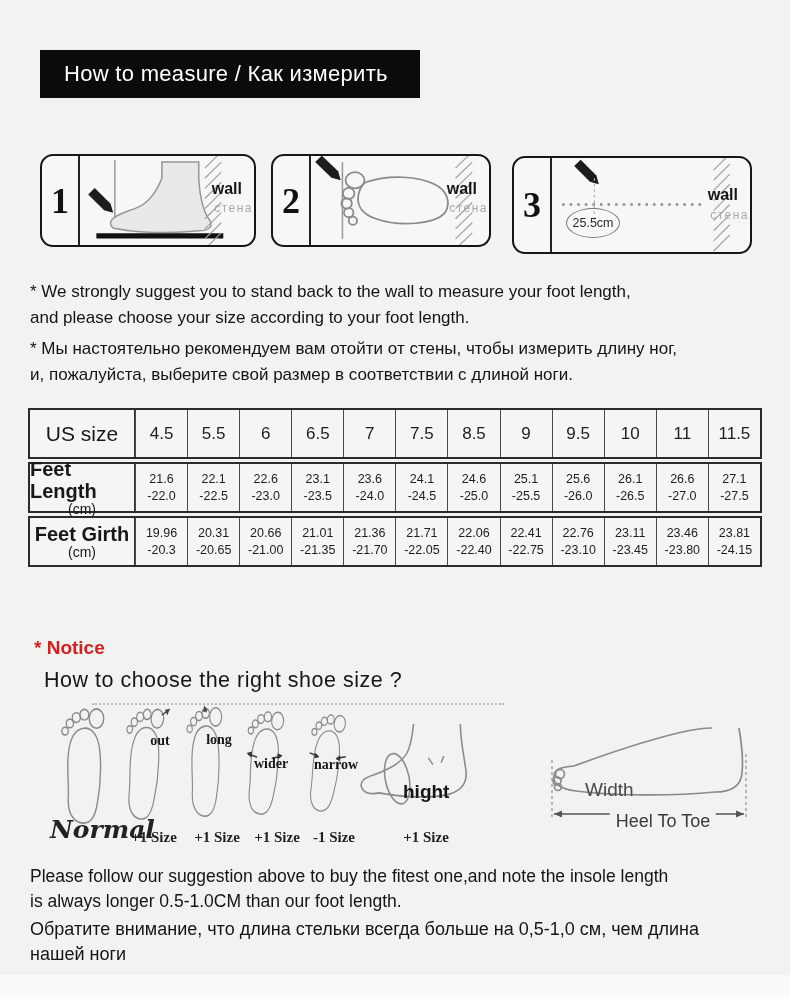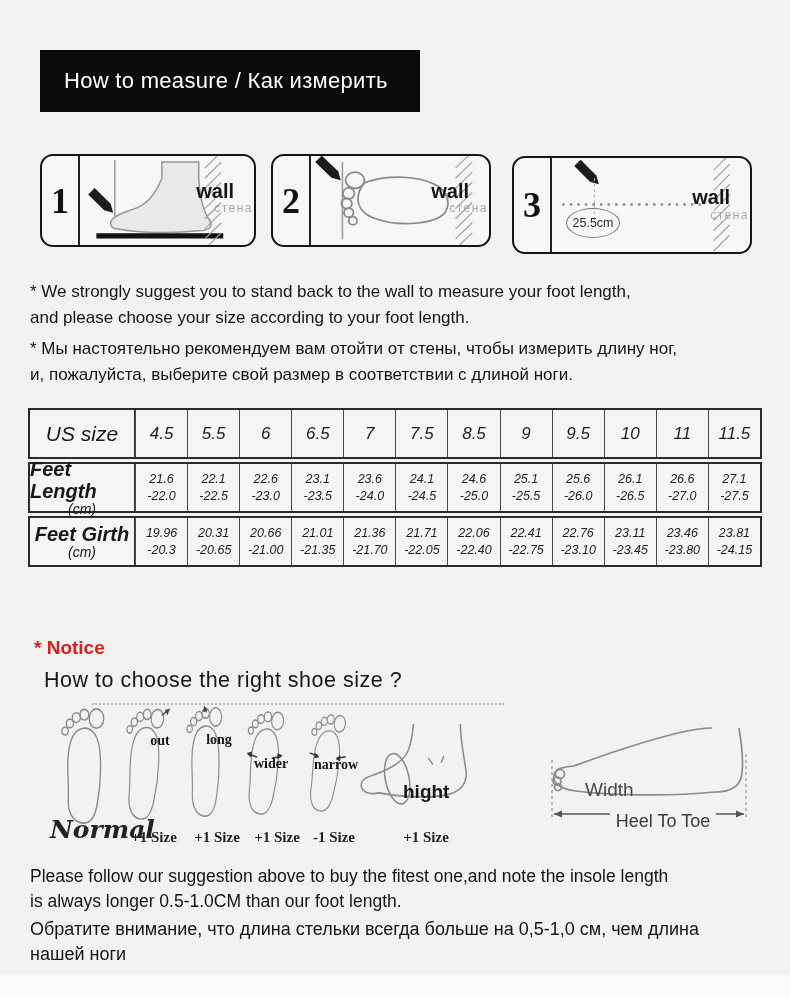--- a/index.html
+++ b/index.html
@@ -2,48 +2,48 @@
 <html><head>
 <meta charset="utf-8">
 <style>
   html,body{margin:0;padding:0;background:#e9e9e8;}
   .page{position:relative;width:790px;height:997px;background:#f2f2f1;overflow:hidden;
         font-family:"Liberation Sans", sans-serif;color:#1c1c1c;margin:0 auto;}
   .abs{position:absolute;}
   .pre{white-space:pre-line;}
 
   
-  .hdr{left:40px;top:50px;width:380px;height:62px;background:#0b0b0b;color:#fff;
+  .hdr{left:40px;top:50px;width:380px;height:48px;background:#0b0b0b;color:#fff;
        display:flex;align-items:center;padding-left:24px;box-sizing:border-box;
        font-size:22px;letter-spacing:.3px;}
   .intro{left:30px;top:105px;font-size:17px;color:#141414;}
 
   
   .panel{position:absolute;border:2.5px solid #161616;border-radius:13px;background:#f7f7f6;
          display:flex;box-sizing:border-box;}
   .p1{left:40px;top:154px;width:216px;height:93px;}
   .p2{left:271px;top:154px;width:220px;height:93px;}
   .p3{left:512px;top:156px;width:240px;height:98px;}
   .pnum{width:36px;border-right:2px solid #222;display:flex;align-items:center;justify-content:center;
         font-family:"Liberation Serif",serif;font-weight:bold;font-size:36px;color:#111;}
   .part{flex:1;position:relative;}
   .part svg{position:absolute;left:0;top:0;width:100%;height:100%;}
-  .wall-en{position:absolute;right:20px;top:24px;font-weight:bold;font-size:20px;color:#161616;}
+  .wall-en{position:absolute;right:12px;top:24px;font-weight:bold;font-size:16px;color:#161616;}
   .wall-ru{position:absolute;right:1px;top:45px;font-size:12px;color:#a9a9a9;letter-spacing:1.5px;}
   .p3 .wall-en{top:28px}.p3 .wall-ru{top:50px}
   .badge{position:absolute;left:14px;top:50px;width:52px;height:28px;border:1.5px solid #777;
          border-radius:50%;display:flex;align-items:center;justify-content:center;
          font-size:12.5px;color:#2e2e2e;}
 
   .sugg-en{left:30px;top:279px;font-size:17px;line-height:1.5;color:#141414;}
   .sugg-ru{left:30px;top:336px;font-size:17px;line-height:1.5;color:#141414;}
 
   
   .table{left:28px;top:408px;width:734px;}
-  .trow{display:flex;border:2px solid #2b2b2b;background:#f5f5f4;margin-bottom:3px;height:47px;box-sizing:content-box;font-style:italic;}
+  .trow{display:flex;border:2px solid #2b2b2b;background:#f5f5f4;margin-bottom:3px;height:47px;box-sizing:content-box;}
   .tlabel{width:104px;border-right:1.5px solid #333;display:flex;flex-direction:column;
           align-items:center;justify-content:center;line-height:1.1;}
   .tl-main{font-size:21px;color:#181818;}
   .trow.small .tl-main{font-size:20px;font-weight:bold;}
   .tl-sub{font-size:14px;color:#181818;}
   .tcell{flex:1;border-left:1px solid #4a4a4a;display:flex;align-items:center;justify-content:center;
          font-size:17px;color:#1d1d1d;text-align:center;}
   .trow.small .tcell{font-size:12.5px;line-height:1.3;white-space:pre-line;}
 
   .notice{left:34px;top:637px;font-weight:bold;font-size:19px;color:#d71f1f;}

